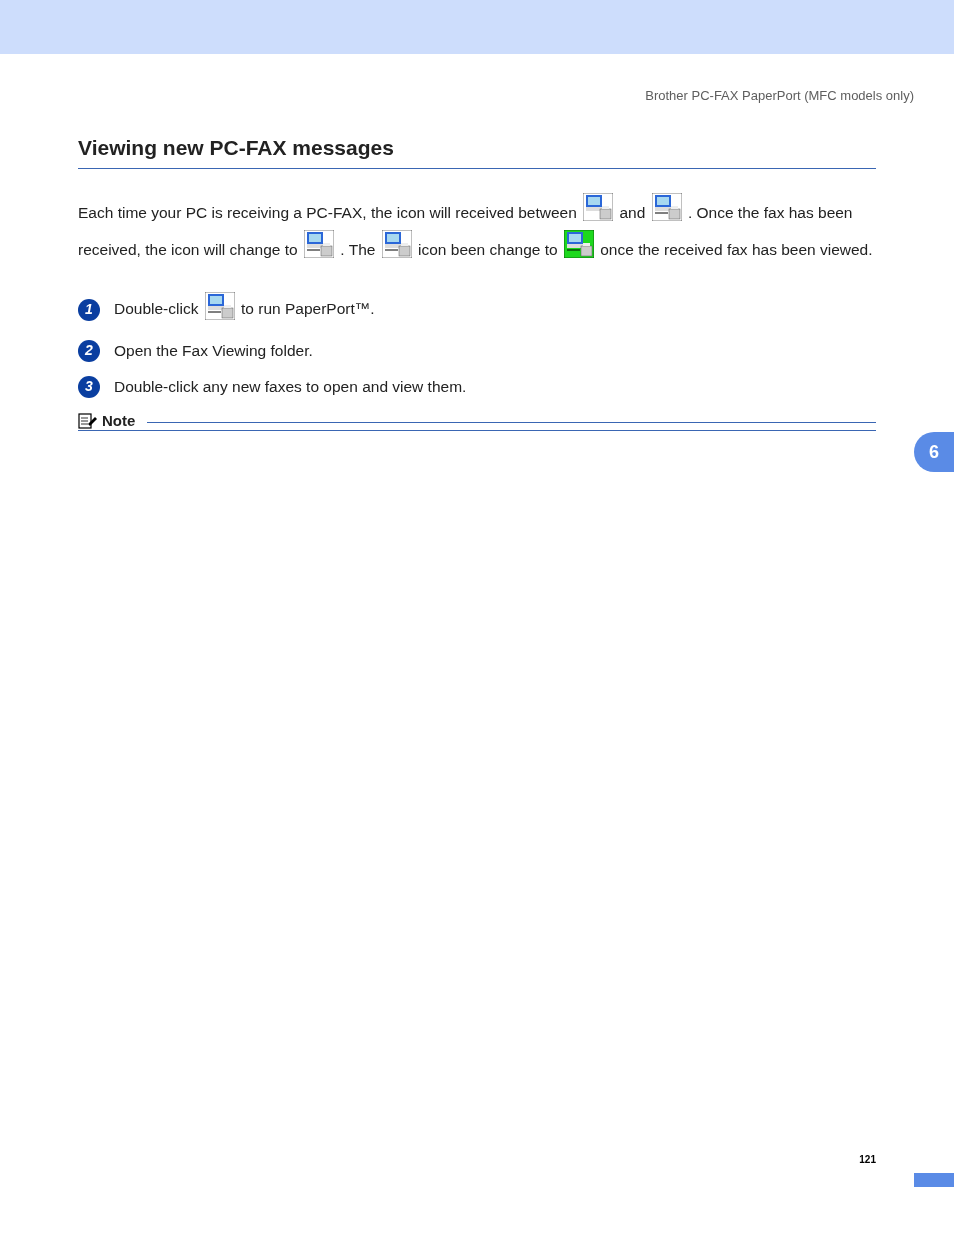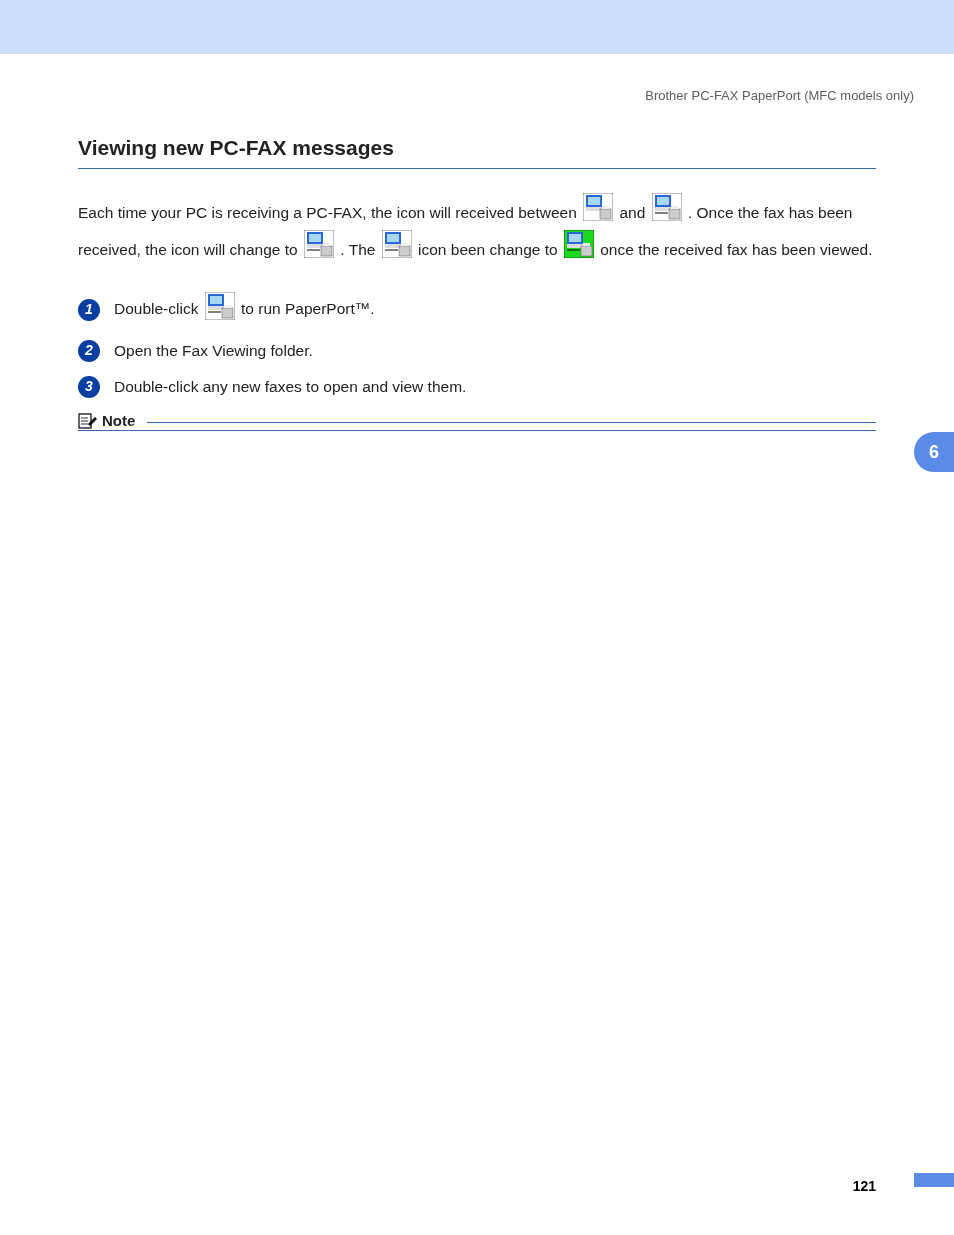--- a/index.html
+++ b/index.html
@@ -115,23 +115,23 @@
     color: #fff;
     font-weight: bold;
     font-size: 18px;
     display: flex;
     align-items: center;
     justify-content: center;
   }
   .page-num {
     position: absolute;
     right: 78px;
-    bottom: 41px;
-    font-weight: bold;
-    font-size: 14px;
+    bottom: 70px;
+    font-weight: bold;
+    font-size: 10px;
   }
   .footer-bar {
     position: absolute;
     right: 0;
     bottom: 48px;
     height: 14px;
     width: 40px;
     background: #5a8be6;
   }
   .note-pencil {

